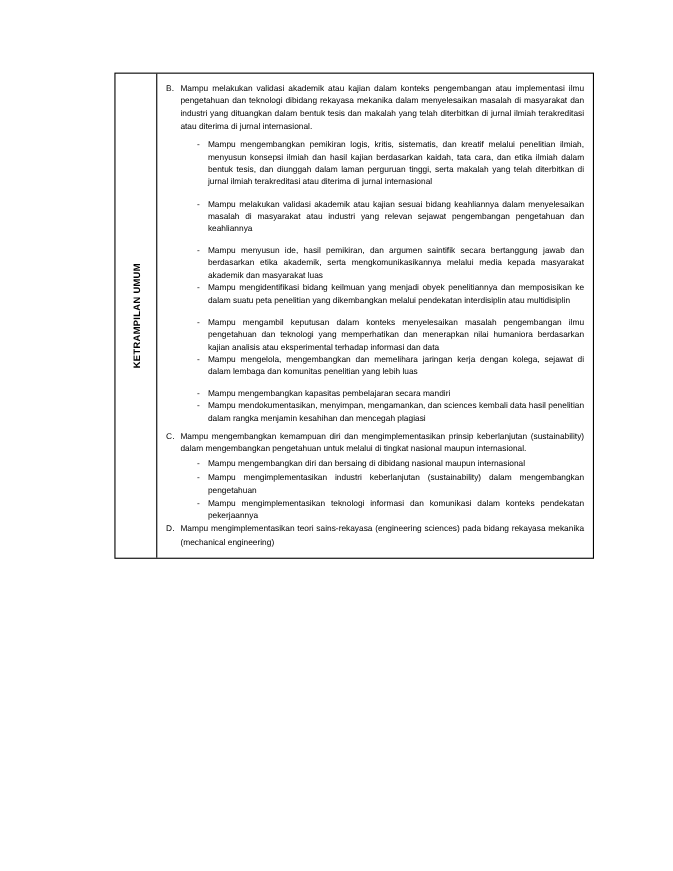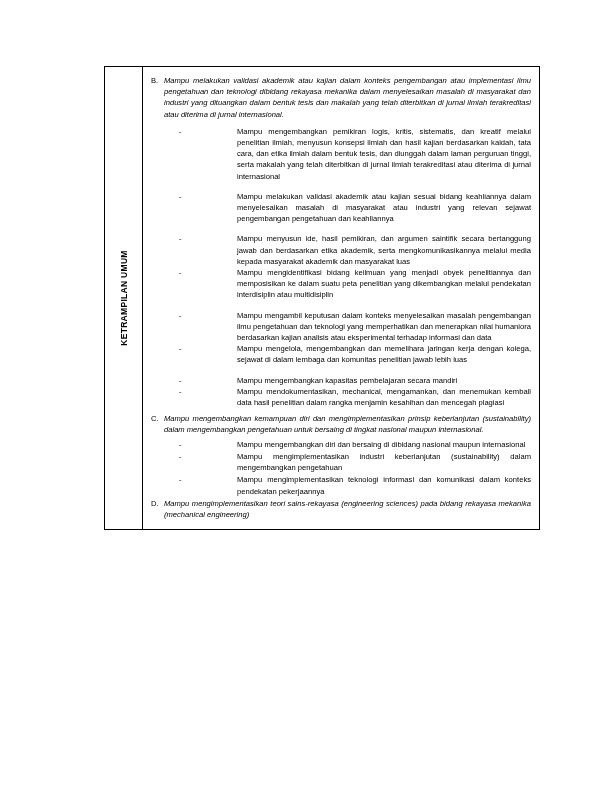--- a/index.html
+++ b/index.html
@@ -67,21 +67,20 @@
     flex: 0 0 13px;
     font-size: 7.6px;
     line-height: 11.2px;
   }
   .lvl1 .body {
     flex: 1 1 auto;
     font-size: 7.6px;
     line-height: 11.2px;
     text-align: justify;
     text-justify: inter-word;
-    font-style: italic;
   }
   .sublist {
     margin-top: 6px;
     margin-bottom: 2px;
     padding-left: 28px;
   }
   .sub-item {
     display: flex;
     flex-direction: row;
     align-items: flex-start;
@@ -95,21 +94,20 @@
     flex: 0 0 10px;
     font-size: 7.6px;
     line-height: 11.2px;
   }
   .sub-item .body {
     flex: 1 1 auto;
     font-size: 7.6px;
     line-height: 11.2px;
     text-align: justify;
     text-justify: inter-word;
-    margin-left: 48px;
   }
   .sublist-c {
     margin-top: 3px;
     margin-bottom: 1px;
     padding-left: 28px;
   }
   .sublist-c .sub-item {
     margin-bottom: 1px;
   }
   .spacer-xs { height: 3px; }
@@ -147,37 +145,37 @@
         <div class="sub-item">
           <div class="dash">-</div>
           <div class="body">Mampu mengidentifikasi bidang keilmuan yang menjadi obyek penelitiannya dan memposisikan ke dalam suatu peta penelitian yang dikembangkan melalui pendekatan interdisiplin atau multidisiplin</div>
         </div>
         <div class="sub-item tight">
           <div class="dash">-</div>
           <div class="body">Mampu mengambil keputusan dalam konteks menyelesaikan masalah pengembangan ilmu pengetahuan dan teknologi yang memperhatikan dan menerapkan nilai humaniora berdasarkan kajian analisis atau eksperimental terhadap informasi dan data</div>
         </div>
         <div class="sub-item">
           <div class="dash">-</div>
-          <div class="body">Mampu mengelola, mengembangkan dan memelihara jaringan kerja dengan kolega, sejawat di dalam lembaga dan komunitas penelitian jawab lebih luas</div>
+          <div class="body">Mampu mengelola, mengembangkan dan memelihara jaringan kerja dengan kolega, sejawat di dalam lembaga dan komunitas penelitian yang lebih luas</div>
         </div>
         <div class="sub-item tight">
           <div class="dash">-</div>
           <div class="body">Mampu mengembangkan kapasitas pembelajaran secara mandiri</div>
         </div>
         <div class="sub-item tight">
           <div class="dash">-</div>
-          <div class="body">Mampu mendokumentasikan, mechanical, mengamankan, dan menemukan kembali data hasil penelitian dalam rangka menjamin kesahihan dan mencegah plagiasi</div>
+          <div class="body">Mampu mendokumentasikan, menyimpan, mengamankan, dan sciences kembali data hasil penelitian dalam rangka menjamin kesahihan dan mencegah plagiasi</div>
         </div>
       </div>
 
       <div class="spacer-xs"></div>
 
       <div class="lvl1">
         <div class="marker">C.</div>
-        <div class="body">Mampu mengembangkan kemampuan diri dan mengimplementasikan prinsip keberlanjutan (sustainability) dalam mengembangkan pengetahuan untuk bersaing di tingkat nasional maupun internasional.</div>
+        <div class="body">Mampu mengembangkan kemampuan diri dan mengimplementasikan prinsip keberlanjutan (sustainability) dalam mengembangkan pengetahuan untuk melalui di tingkat nasional maupun internasional.</div>
       </div>
 
       <div class="sublist-c">
         <div class="sub-item">
           <div class="dash">-</div>
           <div class="body">Mampu mengembangkan diri dan bersaing di dibidang nasional maupun internasional</div>
         </div>
         <div class="sub-item">
           <div class="dash">-</div>
           <div class="body">Mampu mengimplementasikan industri keberlanjutan (sustainability) dalam mengembangkan pengetahuan</div>

